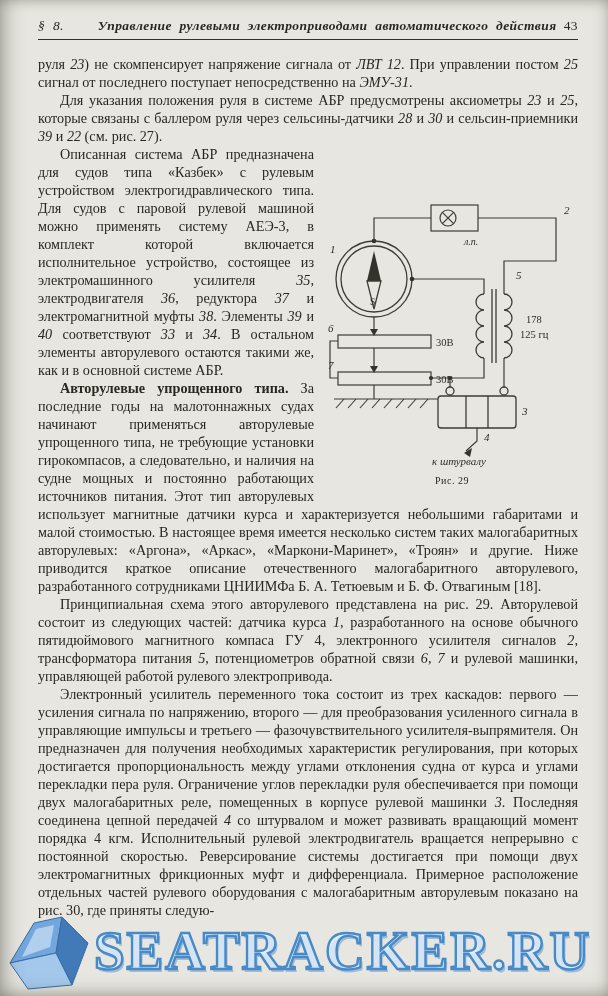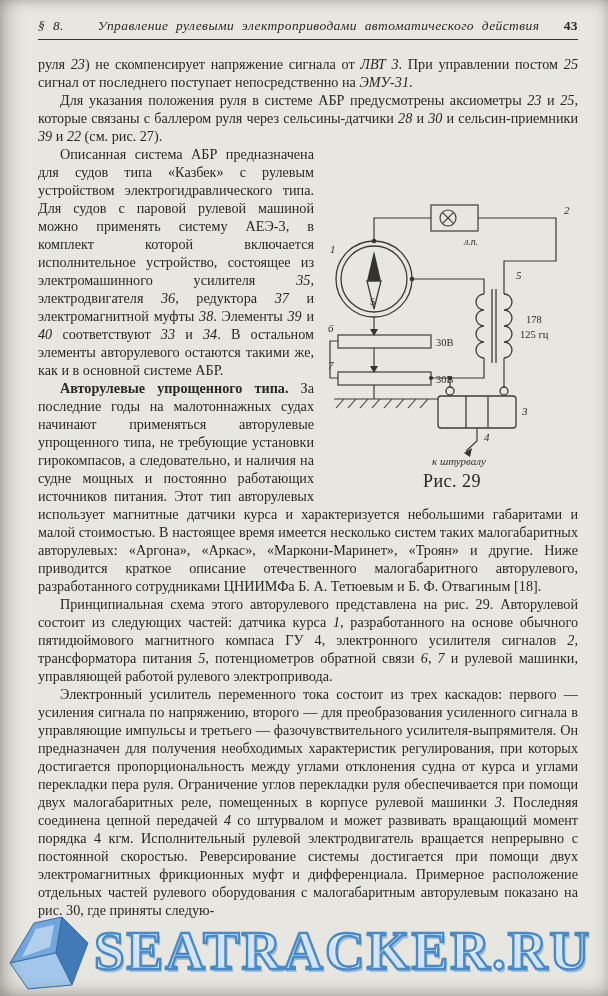--- a/index.html
+++ b/index.html
@@ -16,31 +16,31 @@
                inset 0 -14px 18px -12px rgba(70,68,58,.35),
                inset 0 10px 14px -10px rgba(70,68,58,.28);
   }
   .content{position:absolute;left:38px;right:30px;top:18px;}
   .page-header{
     display:flex;align-items:baseline;font-size:13.5px;font-style:italic;
     letter-spacing:.4px;word-spacing:4px;border-bottom:1.2px solid #33312a;
     padding-bottom:5px;
   }
   .page-header .sec{margin-right:34px;white-space:nowrap;}
-  .page-header .title{flex:1;}
-  .page-header .pagenum{font-style:normal;font-weight:bold;}
+  .page-header .title{flex:1;font-weight:bold;}
+  .page-header .pagenum{font-style:normal;font-weight:normal;}
   .body{
     margin-top:15px;font-size:14.2px;line-height:18px;text-align:justify;
     hyphens:auto;
   }
   .body p{margin:0;text-indent:22px;}
   .body p.no-indent{text-indent:0;}
   .figure{float:right;width:252px;margin:56px 0 2px 12px;}
   .figure svg{display:block;}
-  .figcaption{text-align:center;font-size:18px;margin-top:3px;letter-spacing:.5px;}
+  .figcaption{text-align:center;font-size:10px;margin-top:3px;letter-spacing:.5px;}
   .fig-label{font-family:"Liberation Serif","DejaVu Serif",serif;}
   .watermark{
     position:absolute;left:4px;bottom:4px;width:600px;height:80px;
     display:flex;align-items:center;opacity:.93;
   }
   .wm-shape{flex:0 0 auto;margin-right:2px;}
   .wm-text{
     font-family:Liberation Serif, serif;font-weight:bold;
     font-size:55px;letter-spacing:2px;white-space:nowrap;line-height:1;
     color:rgba(232,242,251,.78);
@@ -55,21 +55,21 @@
 <div class="page">
   <div class="content">
 
     <div class="page-header">
       <span class="sec">§ 8.</span>
       <span class="title">Управление рулевыми электроприводами автоматического действия</span>
       <span class="pagenum">43</span>
     </div>
 
     <div class="body">
-      <p class="no-indent">руля <i>23</i>) не скомпенсирует напряжение сигнала от <i>ЛВТ 3</i>. При управлении постом <i>25</i> сигнал от последнего поступает непосредственно на <i>ЭМУ-31</i>.</p>
+      <p class="no-indent">руля <i>23</i>) не скомпенсирует напряжение сигнала от <i>ЛВТ 12</i>. При управлении постом <i>25</i> сигнал от последнего поступает непосредственно на <i>ЭМУ-31</i>.</p>
       <p>Для указания положения руля в системе АБР предусмотрены аксиометры <i>23</i> и <i>25</i>, которые связаны с баллером руля через сельсины-датчики <i>28</i> и <i>30</i> и сельсин-приемники <i>39</i> и <i>22</i> (см. рис. 27).</p>
 
       <div class="figure">
         <svg width="252" height="268" viewBox="0 0 252 268">
 
           <g stroke="#3d3b33" stroke-width="1.2" fill="none">
             <path d="M48,40 V17 H105"></path>
             <path d="M152,17 H230 V60 H178 V93"></path>
             <path d="M86,78 H158 V93"></path>
             <path d="M158,157 V177 H105"></path>

